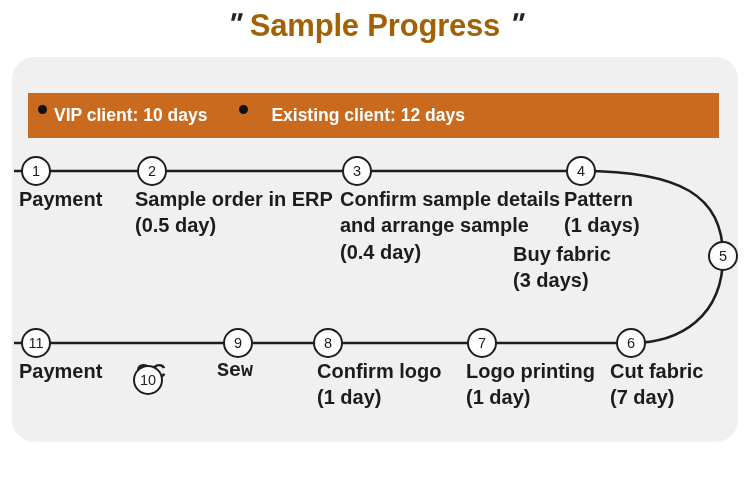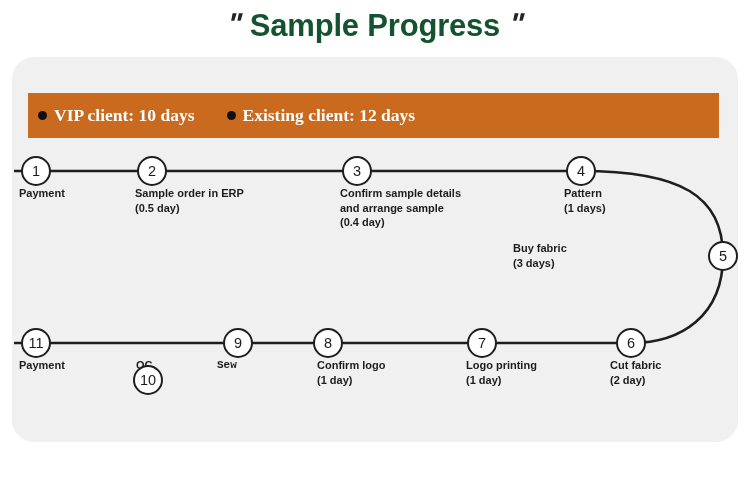--- a/index.html
+++ b/index.html
@@ -24,21 +24,21 @@
     width: 750px;
     height: 52px;
     display: flex;
     align-items: center;
     justify-content: center;
   }
   .title-text {
     font-size: 31px;
     font-weight: bold;
     letter-spacing: -0.2px;
-    color: #14532d;
+    color: #a16207;
     white-space: nowrap;
   }
   .title-quote {
     display: inline-block;
     font-size: 30px;
     font-weight: bold;
     color: #242424;
     transform: skewX(-14deg);
     letter-spacing: -2px;
     position: relative;
@@ -66,28 +66,26 @@
     width: 691px;
     height: 45px;
     background: #ca6a1e;
     display: flex;
     align-items: center;
     box-sizing: border-box;
     padding-left: 10px;
   }
   .legend-item {
     display: flex;
-    align-items: center;
     color: #ffffff;
     font-size: 17.5px;
     font-weight: bold;
     white-space: nowrap;
-    font-family: Liberation Serif, serif;
   }
-  .legend-item + .legend-item { margin-left: 32px; }
+  .legend-item + .legend-item { margin-left: 32px; gap: 16px; }
   .legend-dot {
     width: 9px;
     height: 9px;
     border-radius: 50%;
     background: #111111;
     margin-right: 7px;
     flex: 0 0 auto;
   }
 
   
@@ -114,21 +112,21 @@
     justify-content: center;
     font-size: 14.5px;
     font-weight: normal;
     color: #1c1c1c;
     z-index: 3;
   }
 
   
   .node-label {
     position: absolute;
-    font-size: 11px;
+    font-size: 20px;
     font-weight: bold;
     line-height: 1.32;
     color: #1c1c1c;
     white-space: pre-line;
     z-index: 2;
   }
   .node-label.right-aligned {
     text-align: left;
   }
 </style>
@@ -180,20 +178,20 @@
 <div class="node-label" style="left:135px; top:186px;">Sample order in ERP
 (0.5 day)</div>
 <div class="node-label" style="left:340px; top:186px;">Confirm sample details
 and arrange sample
 (0.4 day)</div>
 <div class="node-label" style="left:564px; top:186px;">Pattern
 (1 days)</div>
 <div class="node-label right-aligned" style="left:513px; width:190px; top:241px;">Buy fabric
 (3 days)</div>
 <div class="node-label" style="left:610px; top:358px;">Cut fabric
-(2 day)</div>
+(7 day)</div>
 <div class="node-label" style="left:466px; top:358px;">Logo printing
 (1 day)</div>
 <div class="node-label" style="left:317px; top:358px;">Confirm logo
 (1 day)</div>
 <div class="node-label" style="left:217px; top:358px;font-family:Liberation Mono, monospace;">Sew</div>
 <div class="node-label" style="left:136px; top:358px;">QC</div>
 <div class="node-label" style="left:19px;  top:358px;">Payment</div>
 
 </body></html>

